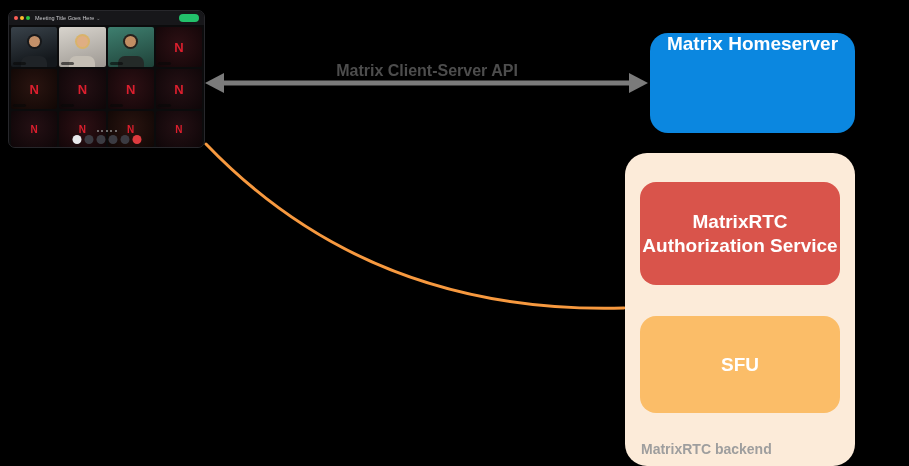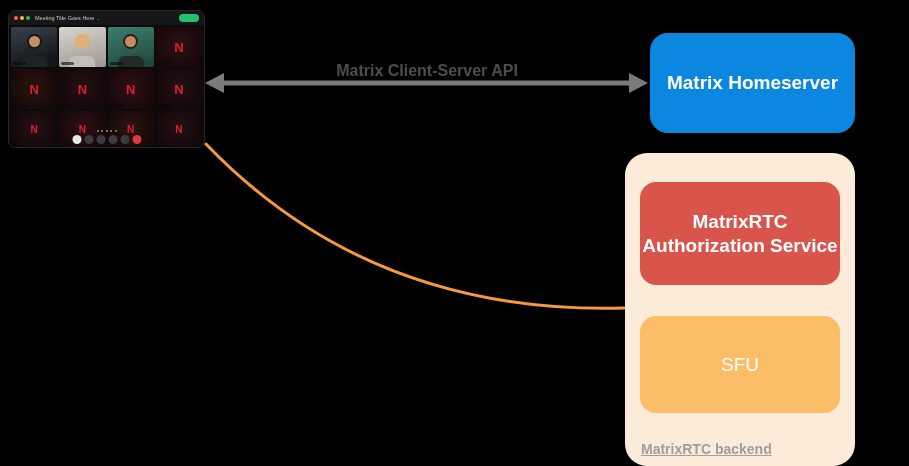--- a/index.html
+++ b/index.html
@@ -6,35 +6,35 @@
   .canvas{position:relative;width:909px;height:466px;background:#000;overflow:hidden;
           font-family:"Liberation Sans",sans-serif;}
 
   
   .wires{position:absolute;inset:0;width:909px;height:466px;z-index:1;pointer-events:none;}
 
   .api-label{position:absolute;left:427px;top:62px;transform:translateX(-50%);
              font-size:16px;font-weight:700;color:#4d4d4d;white-space:nowrap;z-index:2;}
 
   
-  .node{position:absolute;display:flex;align-items:center;justify-content:center;
+  .node{position:absolute;display:flex;justify-content:center;
         text-align:center;font-weight:700;color:#fff;box-sizing:border-box;}
   .homeserver{left:650px;top:33px;width:205px;height:100px;background:#0b87e0;
               border-radius:18px;font-size:19px;z-index:2;}
   .backend-group{position:absolute;left:625px;top:153px;width:230px;height:313px;
                  background:#fcebd9;border-radius:22px;box-sizing:border-box;
                  padding:29px 15px 14px 15px;z-index:2;}
   .auth{position:relative;width:200px;height:103px;margin:0 auto;background:#d9544b;
         border-radius:16px;display:flex;align-items:center;justify-content:center;
         text-align:center;font-weight:700;color:#fff;font-size:19px;line-height:1.25;}
   .sfu{position:relative;width:200px;height:97px;margin:31px auto 0 auto;background:#fbbd68;
        border-radius:16px;display:flex;align-items:center;justify-content:center;
-       font-weight:400;color:#fff;font-size:19px;}
+       font-weight:700;color:#fff;font-size:19px;}
   .backend-label{position:absolute;left:16px;bottom:9px;font-size:14px;font-weight:700;
-                 color:#9e9e9e;text-decoration:underline;}
+                 color:#9e9e9e;}
 
   
   .window{position:absolute;left:8px;top:10px;width:197px;height:138px;background:#0b0b0c;
           border:1px solid #27272b;border-radius:7px;box-sizing:border-box;overflow:hidden;z-index:3;}
   .titlebar{height:14px;background:#17171a;display:flex;align-items:center;padding:0 5px;}
   .tl{width:4px;height:4px;border-radius:50%;margin-right:2px;}
   .tl-close{background:#ff5f57;} .tl-min{background:#febc2e;} .tl-zoom{background:#28c840;}
   .win-title{font-size:5.5px;color:#c9c9cc;margin-left:3px;white-space:nowrap;overflow:hidden;}
   .chevron{font-size:5px;color:#9a9a9e;margin-left:2px;line-height:1;}
   .action-pill{margin-left:auto;width:20px;height:8px;border-radius:4px;background:#23c16b;}

